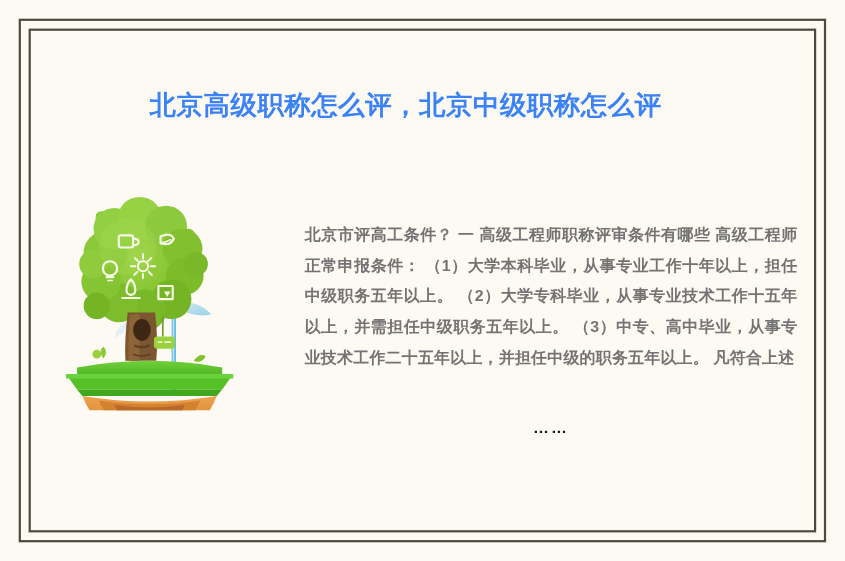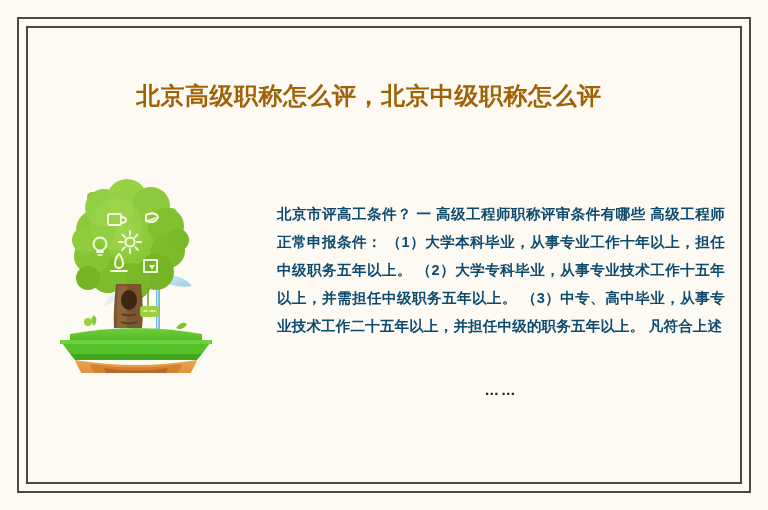--- a/index.html
+++ b/index.html
@@ -37,35 +37,35 @@
     pointer-events: none;
   }
 
   
   .page-title {
     position: absolute;
     left: 136px;
     top: 80px;
     font-size: 24px;
     font-weight: bold;
-    color: #a16207;
+    color: #3b82f6;
     letter-spacing: 0.5px;
     white-space: nowrap;
   }
 
   
   .article-body {
     position: absolute;
     left: 277px;
     top: 200px;
     width: 448px;
     font-size: 14.5px;
     font-weight: bold;
     line-height: 28px;
-    color: #0c4a6e;
+    color: #737373;
     letter-spacing: 0.2px;
     text-align: justify;
     text-justify: inter-character;
   }
   .article-ellipsis {
     position: absolute;
     left: 277px;
     top: 382px;
     width: 448px;
     text-align: center;

